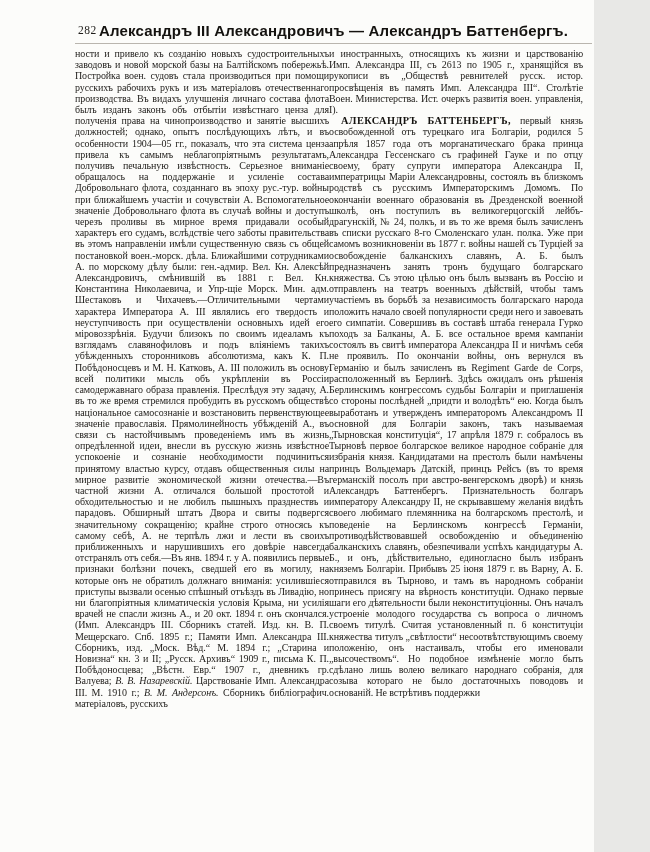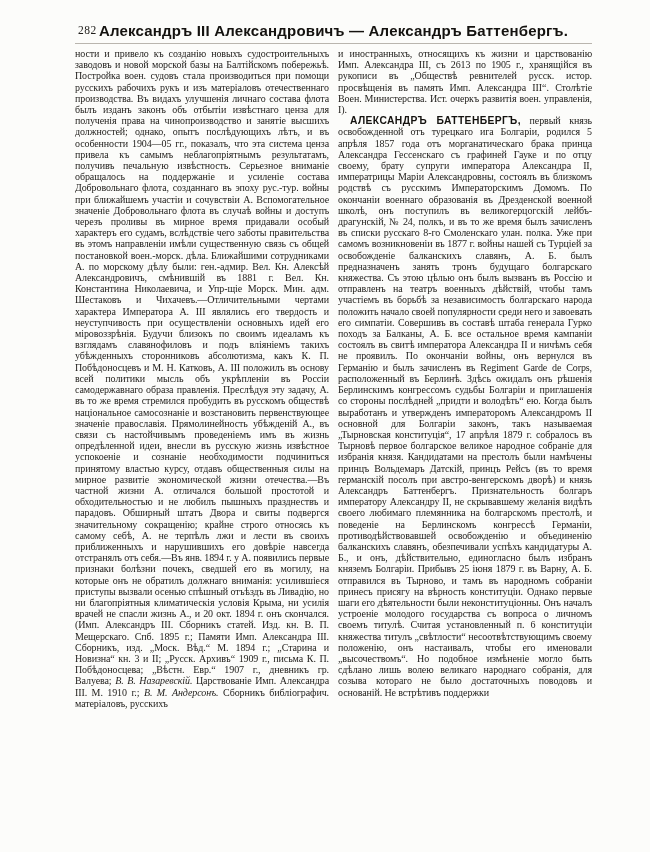--- a/index.html
+++ b/index.html
@@ -1,18 +1,18 @@
 <!DOCTYPE html>
 <html><head>
 <meta charset="utf-8">
 <style>
   html,body{margin:0;padding:0;background:#e8e8e6;}
   .page{
     position:relative;
-    width:650px;height:852px;
+    width:594px;height:852px;
     background:#fcfcfa;
     overflow:hidden;
     font-family:"Liberation Serif", serif;
     color:#1e1c19;
   }
   .page-number{
     position:absolute;top:24px;left:78px;
     font-size:11.5px;letter-spacing:.5px;
   }
   .running-title{
@@ -22,34 +22,34 @@
     font-weight:700;font-size:15px;letter-spacing:.2px;
     color:#14120f;
     white-space:nowrap;
   }
   .head-rule{
     position:absolute;top:43px;left:75px;width:517px;height:1px;
     background:#b9b5ae;
   }
   .columns{
     position:absolute;top:48px;left:75px;width:517px;
-    display:flex;gap:9px;
+    display:flex;
   }
   .col{
     width:254px;
     font-size:10px;line-height:11.2px;
     text-align:justify;
     text-justify:inter-word;
     letter-spacing:-0.1px;
   }
   .col p{margin:0;padding:0;}
   .run-italic{font-style:italic;}
   .article{margin-top:11px;text-indent:12px;}
   .headword{
-    font-family:Liberation Sans, sans-serif;
+    font-family:Liberation Serif, serif;
     font-weight:700;font-size:10.3px;letter-spacing:.4px;
     color:#14120f;
   }
 </style>
 </head>
 <body>
 
 <div class="page">
 
   <div class="page-number">282</div>

